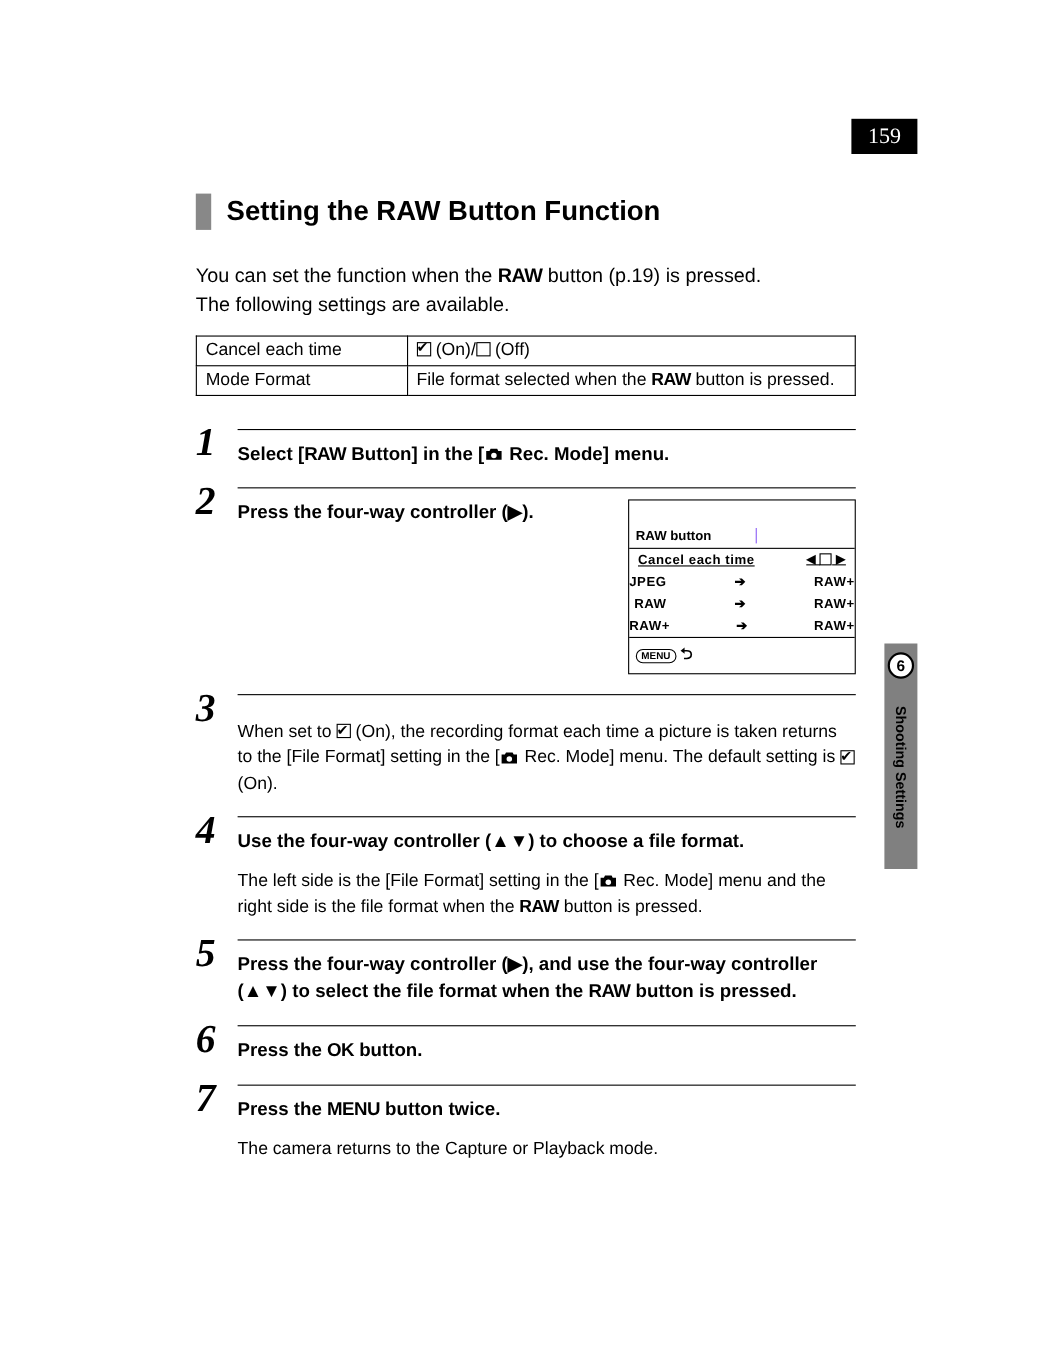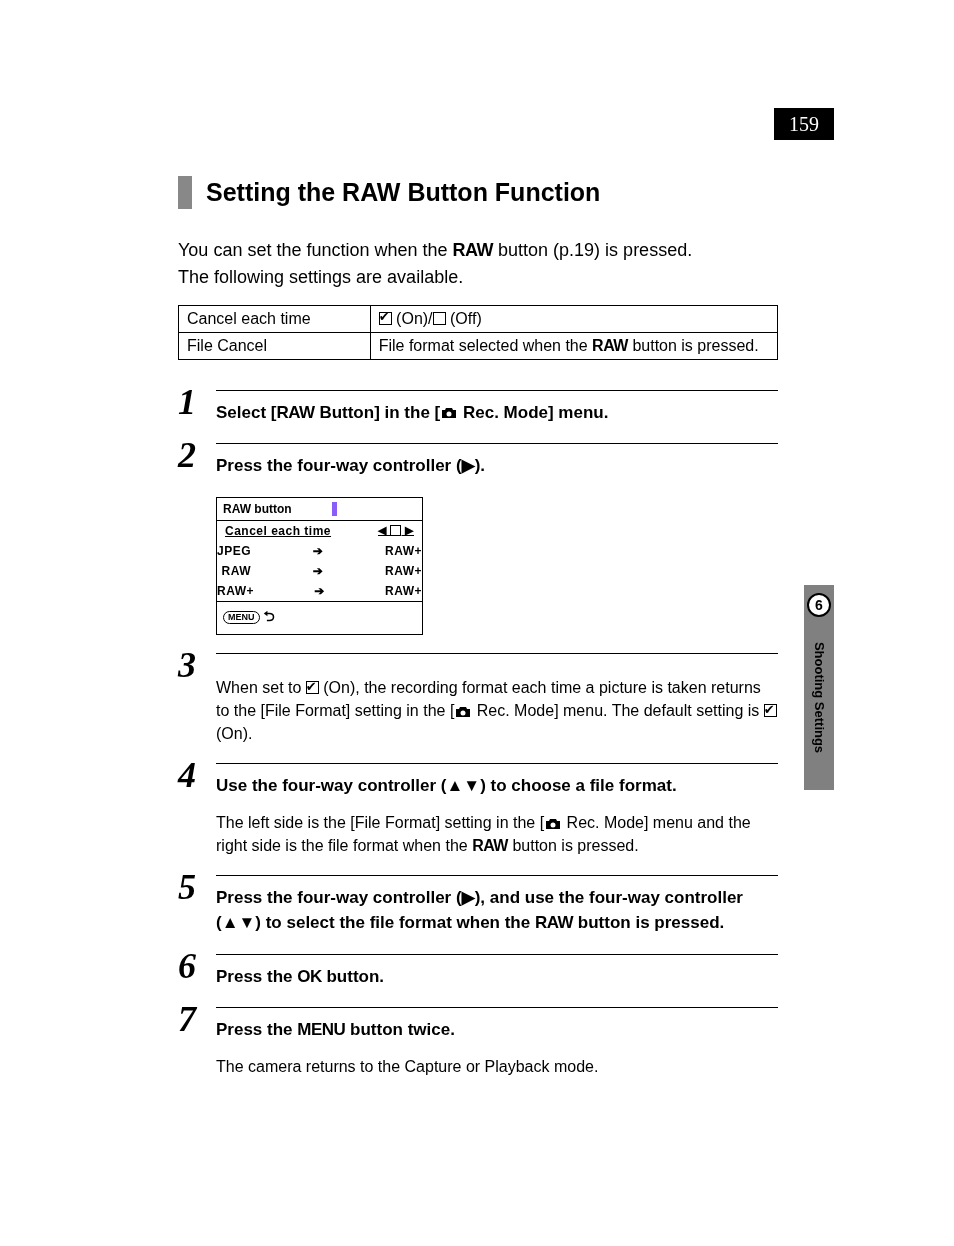--- a/index.html
+++ b/index.html
@@ -91,42 +91,42 @@
     line-height: 1.45;
   }
   .step-desc {
     font-size: 16px;
     line-height: 1.45;
     margin-top: 12px;
   }
   .step2-row {
     display: flex;
     gap: 18px;
-    flex-direction: column;
   }
   .step2-text {
     flex: 1;
   }
   .lcd {
     width: 205px;
     border: 1px solid #000;
     font-family: Arial, sans-serif;
     font-size: 12px;
     font-weight: bold;
     color: #000;
     flex-shrink: 0;
   }
   .lcd-tab {
     border-bottom: 1px solid #000;
     padding: 4px 6px;
     display: flex;
   }
   .lcd-tab-inner {
-    border-right: 5px solid #8b5cf6;
+    border-right: 1px solid #8b5cf6;
     padding-right: 40px;
+    margin-top: 21px;
   }
   .lcd-row {
     display: flex;
     align-items: center;
     padding: 3px 8px;
     letter-spacing: 0.5px;
   }
   .lcd-row.under {
     text-decoration: underline;
   }
@@ -243,21 +243,21 @@
 
   <table class="settings">
     <tbody>
         <tr>
       <td style="width:32%;">Cancel each time</td>
       <td>
         <span class="chk on"></span><span> (On)/</span><span class="chk"></span><span> (Off)</span>
       </td>
     </tr>
     <tr>
-      <td>File Cancel</td>
+      <td>Mode Format</td>
       <td>
         <span>File format selected when the </span><span class="raw-strong">RAW</span><span> button is pressed.</span>
       </td>
     </tr>
   </tbody>
     </table>
 
   <div class="step">
     <div class="step-num">1</div>
     <div class="step-body">

